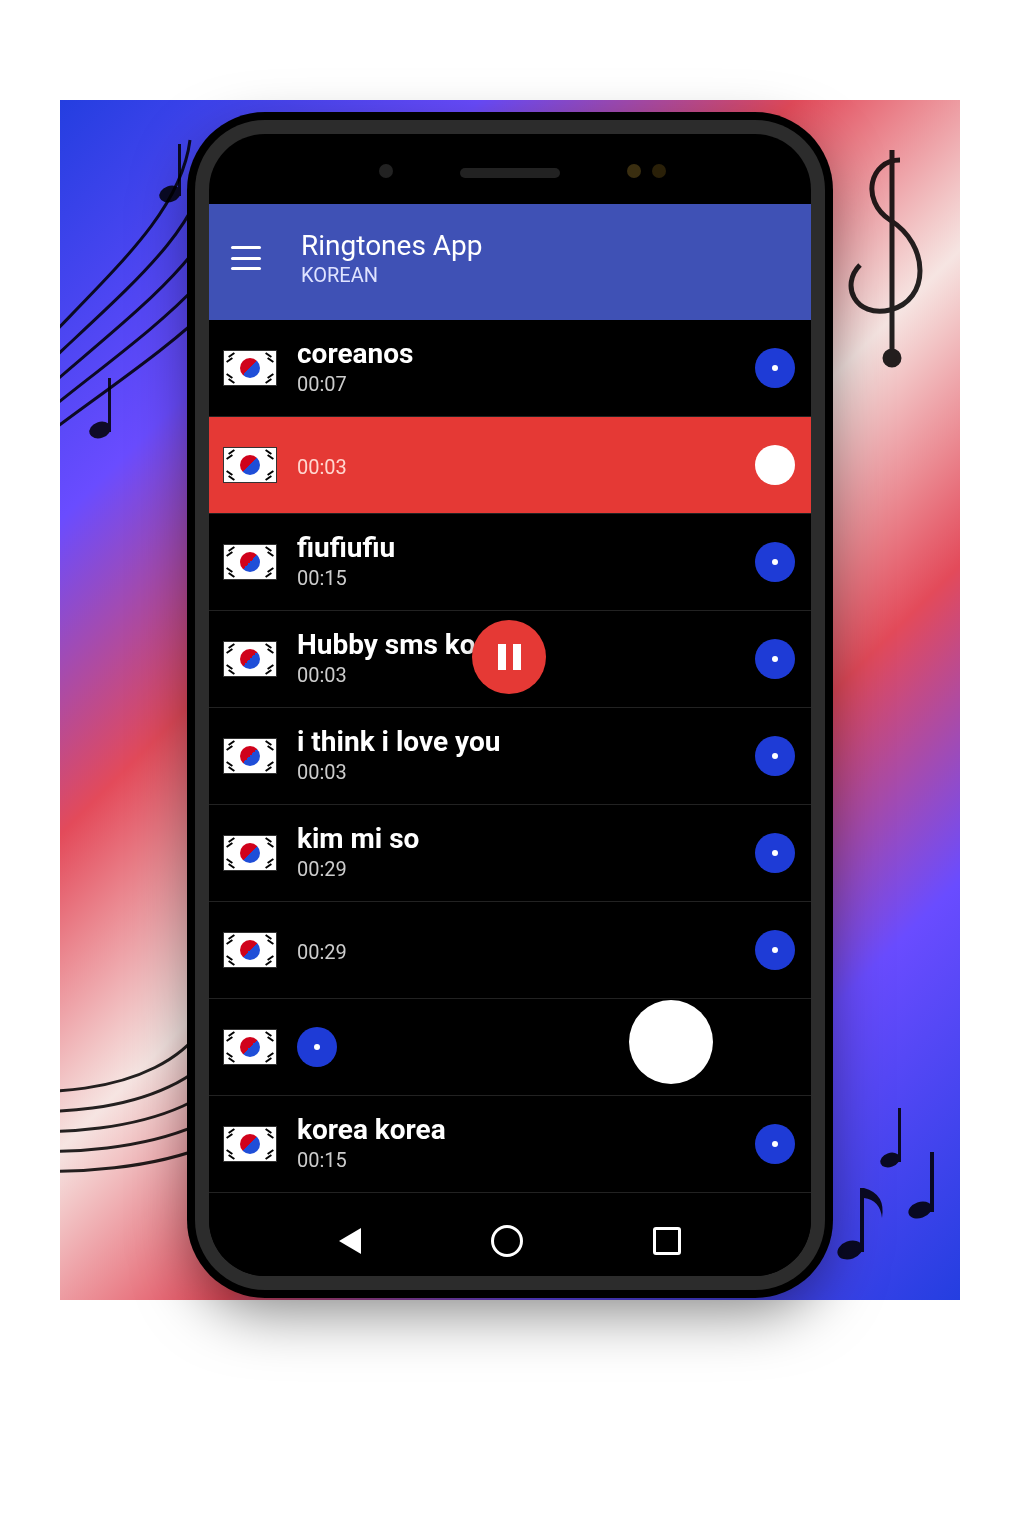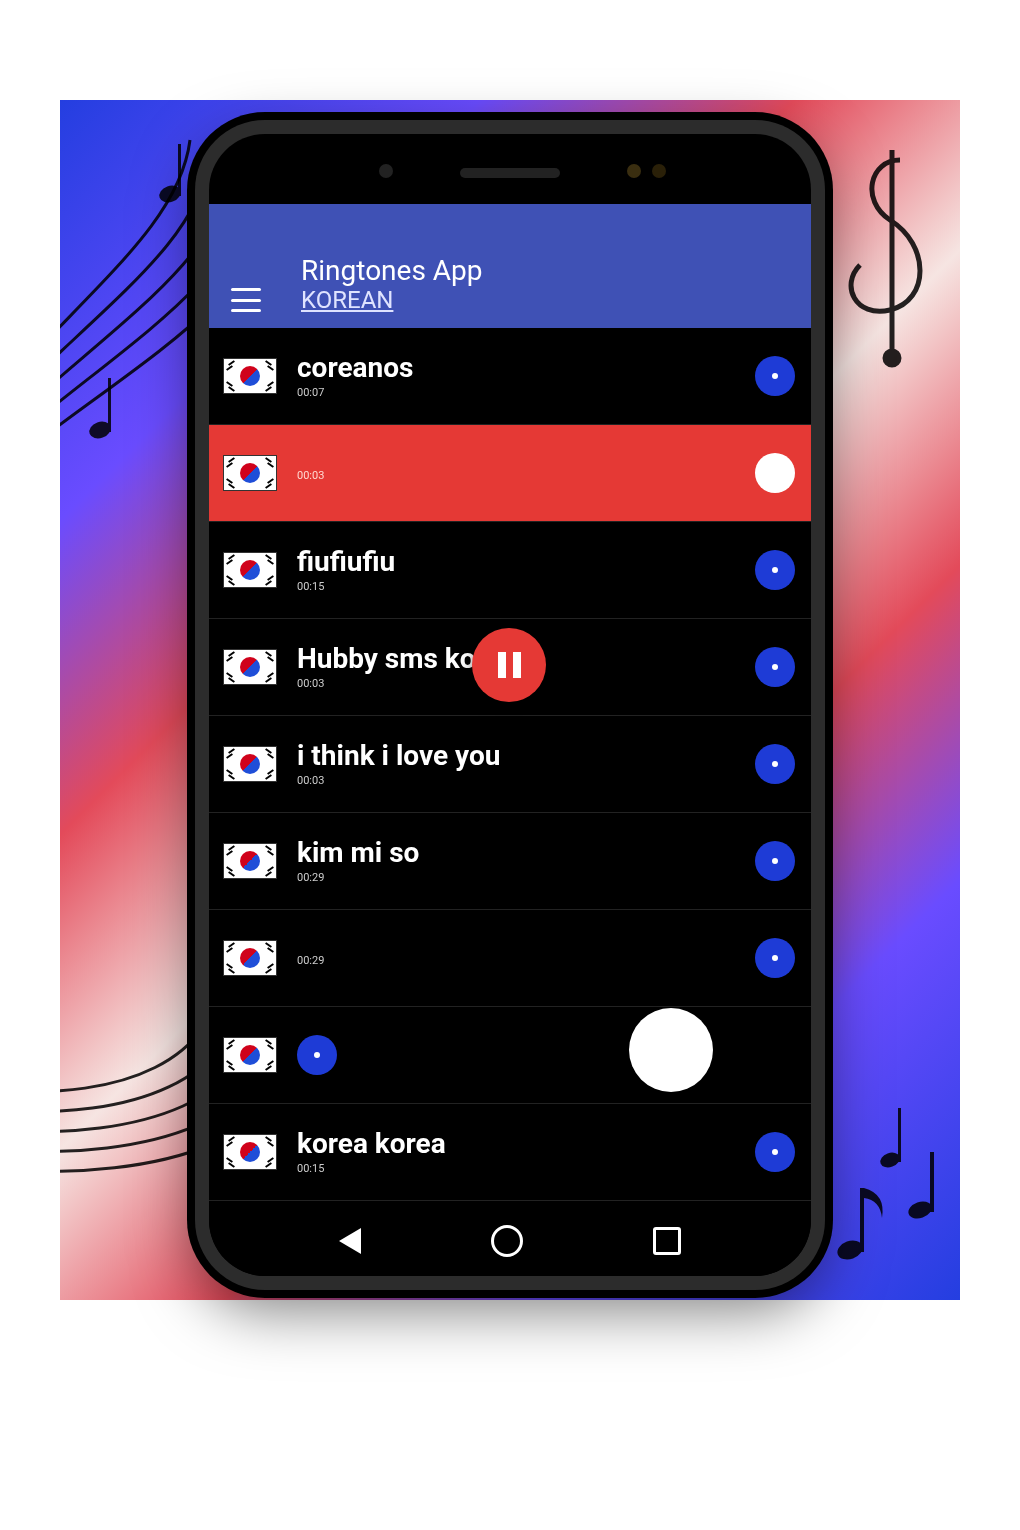--- a/index.html
+++ b/index.html
@@ -75,36 +75,36 @@
     background:#000;
     overflow:hidden;
   }
 
   
   .appbar {
     background:#3F51B5;
     color:#fff;
     height:108px;
     display:flex;
-    align-items:flex-end;
-    padding:0 18px 16px 22px;
+    align-items:center;
+    padding:0 18px 8px 22px;
   }
   .menu-icon {
     width:30px; height:24px;
     display:flex; flex-direction:column; justify-content:space-between;
     margin-right:40px;
   }
   .menu-icon span {
     display:block; height:3px; background:#fff; border-radius:2px;
   }
   .app-titles .title {
     font-size:28px; line-height:34px; font-weight:400;
   }
   .app-titles .subtitle {
-    font-size:24px; line-height:24px; color:#dfe3ff;text-decoration:underline;
+    font-size:20px; line-height:24px; color:#dfe3ff;
   }
 
   
   .list {
     position:relative;
   }
   .row {
     display:flex;
     align-items:center;
     height:96px;
@@ -137,21 +137,21 @@
   .flag .t7{bottom:3px;right:4px;transform:rotate(-35deg);} .flag .t8{bottom:8px;right:2px;transform:rotate(-35deg);}
 
   .row-text {
     flex:1 1 auto;
     color:#fff;
   }
   .row-text .name {
     font-size:28px; font-weight:700; line-height:28px;
   }
   .row-text .dur {
-    font-size:11px; color:#ccc; margin-top:4px;
+    font-size:20px; color:#ccc; margin-top:4px;
   }
   .row[data-selected="true"] .row-text .dur { color:#ffd7d0; }
 
   .play-dot {
     width:40px; height:40px; border-radius:50%;
     background:#1e3bd6;
     display:flex; align-items:center; justify-content:center;
     flex:0 0 auto;
   }
   .play-dot::after{

